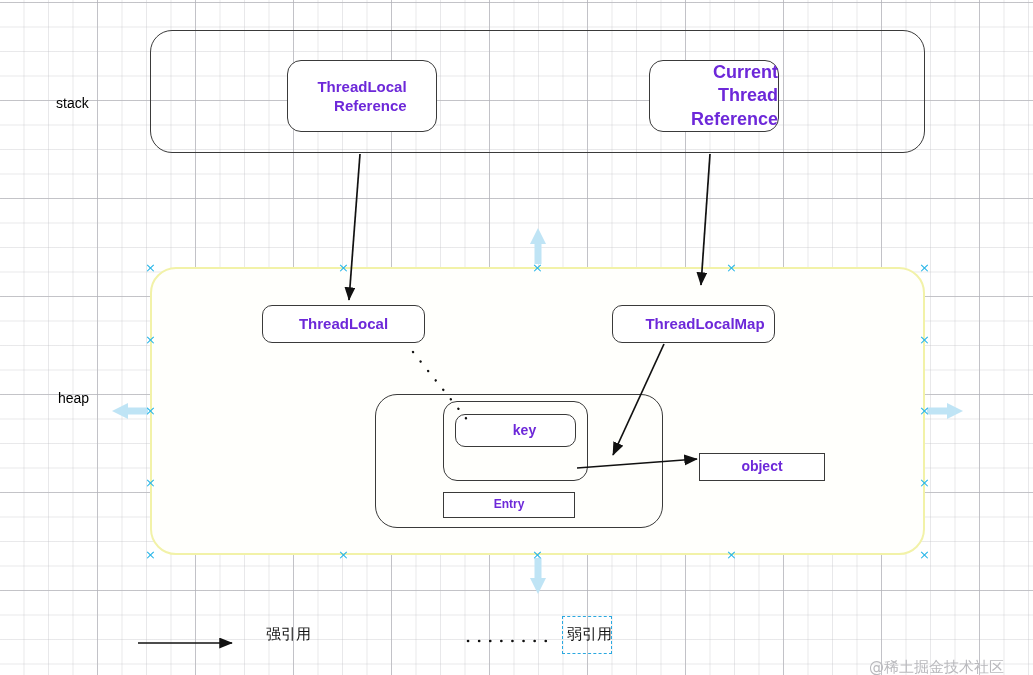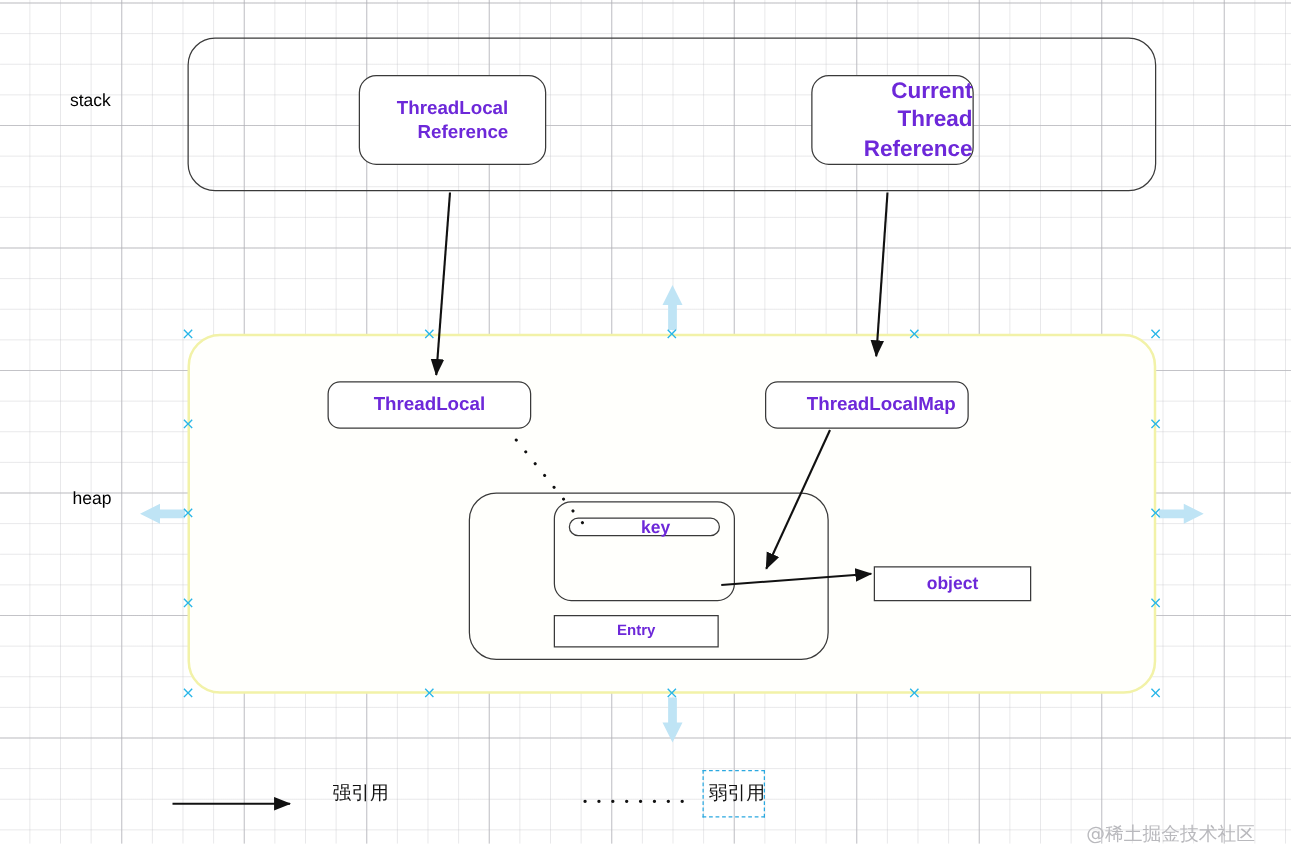--- a/index.html
+++ b/index.html
@@ -146,39 +146,39 @@
   <div class="handle-x" style="left:145px; top:477px;"></div>
   <div class="handle-x" style="left:919px; top:477px;"></div>
   <div class="handle-x" style="left:145px; top:549px;"></div>
   <div class="handle-x" style="left:338px; top:549px;"></div>
   <div class="handle-x" style="left:532px; top:549px;"></div>
   <div class="handle-x" style="left:726px; top:549px;"></div>
   <div class="handle-x" style="left:919px; top:549px;"></div>
 
   <div class="node outlined round-lg transparent" style="left:150px; top:30px; width:775px; height:123px;"></div>
 
-  <div class="label-plain" style="left:56px; top:72px;text-align:right;">stack</div>
+  <div class="label-plain" style="left:56px; top:95px;text-align:right;">stack</div>
 
   <div class="label-plain" style="left:58px; top:390px;">heap</div>
 
   <div class="node outlined round-md" style="left:287px; top:60px; width:150px; height:72px; font-size:15px;">ThreadLocal
 Reference</div>
 
   <div class="node outlined round-md" style="left:649px; top:60px; width:130px; height:72px; font-size:18px;">Current Thread
 Reference</div>
 
   <div class="node outlined round-sm" style="left:262px; top:305px; width:163px; height:38px; font-size:15px;">ThreadLocal</div>
 
   <div class="node outlined round-sm" style="left:612px; top:305px; width:163px; height:38px; font-size:15px;padding-left:23px;">ThreadLocalMap</div>
 
   <div class="node outlined round-lg transparent" style="left:375px; top:394px; width:288px; height:134px;"></div>
 
   <div class="node outlined round-md transparent" style="left:443px; top:401px; width:145px; height:80px;"></div>
 
-  <div class="node outlined round-sm" style="left:455px; top:414px; width:121px; height:15px; font-size:14px;padding-left:18px;">key</div>
+  <div class="node outlined round-sm" style="left:455px; top:414px; width:121px; height:33px; font-size:14px;padding-left:18px;">key</div>
 
 
   <div class="node outlined sharp" style="left:443px; top:492px; width:132px; height:26px; font-size:12px;">Entry</div>
 
   <div class="node outlined sharp" style="left:699px; top:453px; width:126px; height:28px; font-size:14px;">object</div>
 
   <svg class="overlay">
     <defs>
       <marker id="arrowhead" markerWidth="9" markerHeight="9" refX="7.5" refY="3.2" orient="auto" markerUnits="strokeWidth">
         <path d="M0,0 L8,3.2 L0,6.4 z" fill="#111111"></path>

